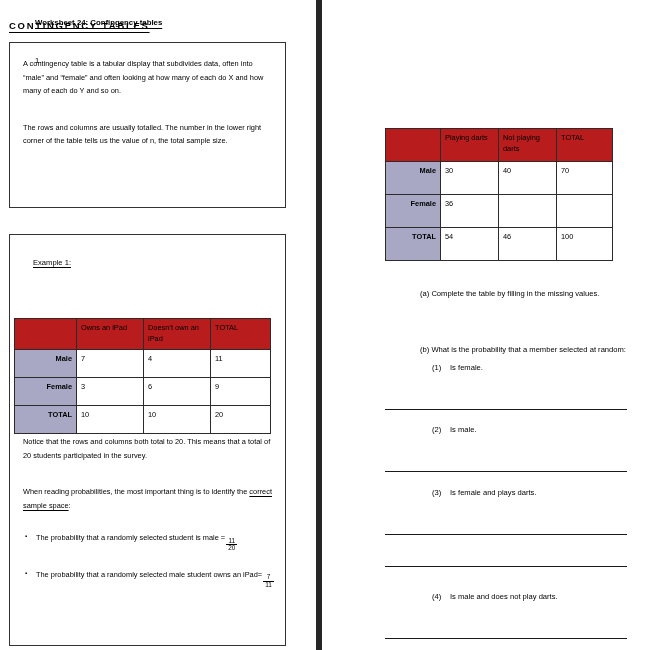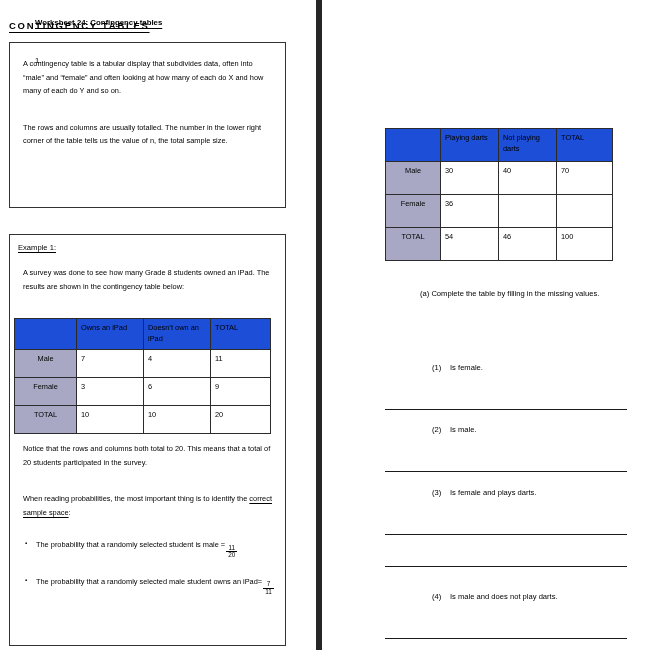--- a/index.html
+++ b/index.html
@@ -73,45 +73,45 @@
     text-align: left;
   }
   #note-box-1 .note-p:first-child { padding-top: 9px; }
   .note-gap { height: 13px; }
 
   .example-label {
     font-size: 7.6px;
     text-decoration: underline;
     text-underline-offset: 2px;
     padding: 8px 8px 0 8px;
-    margin: 0;
+    margin: 15px;
     display: block;
   }
 
   
   table.ct {
     border-collapse: collapse;
     table-layout: fixed;
     font-size: 7.4px;
     background: #ffffff;
   }
   table.ct td {
     border: 1px solid #2b2b2b;
     padding: 3px 4px;
     vertical-align: top;
     line-height: 11px;
   }
   td.hdr {
-    background: #1d4ed8;
+    background: #b91c1c;
     font-weight: normal;
   }
   td.rowlabel {
     background: #a8a8c4;
-    text-align: center;
-    font-weight: normal;
+    text-align: right;
+    font-weight: bold;
   }
   td.val {
     text-align: left;
     background: #ffffff;
   }
 
   
   #table-ipad { position: absolute; left: 14px; top: 318px; width: 256px; }
   #table-ipad td { height: 12px; }
   #table-ipad tr.hdr-row td { height: 24px; }
@@ -217,21 +217,20 @@
     <div class="note-box" id="note-box-1">
       <p class="note-p">A contingency table is a tabular display that subdivides data, often into “male” and “female” and often looking at how many of each do X and how many of each do Y and so on.</p>
       <div class="note-gap"></div>
       <p class="note-p">The rows and columns are usually totalled. The number in the lower right corner of the table tells us the value of n, the total sample size.</p>
       <div class="note-gap"></div>
     </div>
 
     <div class="note-box" id="note-box-2">
       <span class="example-label">Example 1:</span>
       <div style="height:9px"></div>
-      <p class="note-p">A survey was done to see how many Grade 8 students owned an iPad. The results are shown in the contingency table below:</p>
 
       <div style="height:139px"></div>
 
       <p class="note-p">Notice that the rows and columns both total to 20. This means that a total of 20 students participated in the survey.</p>
       <div class="note-gap"></div>
       <p class="note-p"><span>When reading probabilities, the most important thing is to identify the </span><span style="text-decoration:underline;text-underline-offset:2px">correct sample space</span><span>:</span></p>
 
       <div style="height:14px"></div>
 
       <ul class="bullets">
@@ -320,20 +319,21 @@
         <td class="rowlabel">TOTAL</td>
         <td class="val">54</td>
         <td class="val">46</td>
         <td class="val">100</td>
       </tr>
     </tbody>
   </table>
 
   <div class="sub-q" style="left:375px; top:288px;">(a) Complete the table by filling in the missing values.</div>
 
+  <div class="sub-q" style="left:375px; top:344px;">(b) What is the probability that a member selected at random:</div>
 
   <div class="sub-q" style="left:387px; top:362px;">(1)</div>
   <div class="sub-q" style="left:405px; top:362px;">Is female.</div>
   <div class="ans-line" style="top:409px;"></div>
 
   <div class="sub-q" style="left:387px; top:424px;">(2)</div>
   <div class="sub-q" style="left:405px; top:424px;">Is male.</div>
   <div class="ans-line" style="top:471px;"></div>
 
   <div class="sub-q" style="left:387px; top:487px;">(3)</div>

